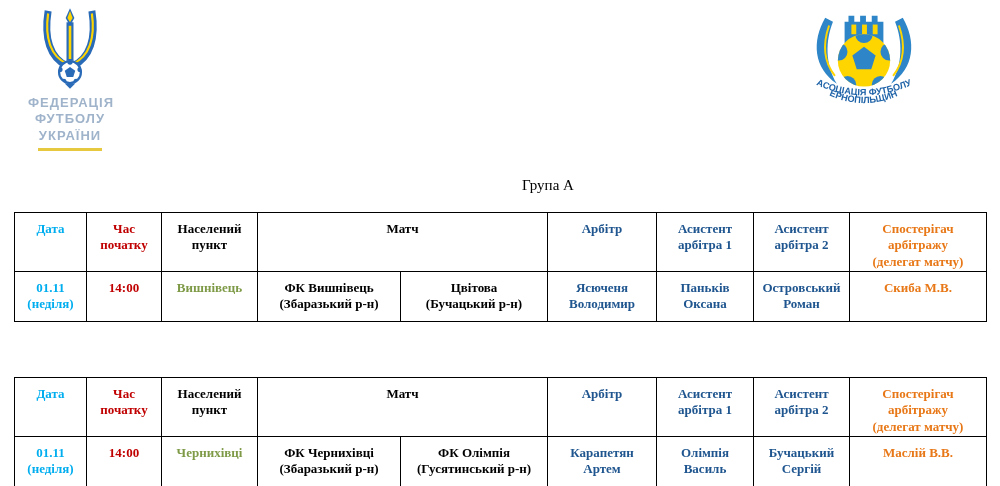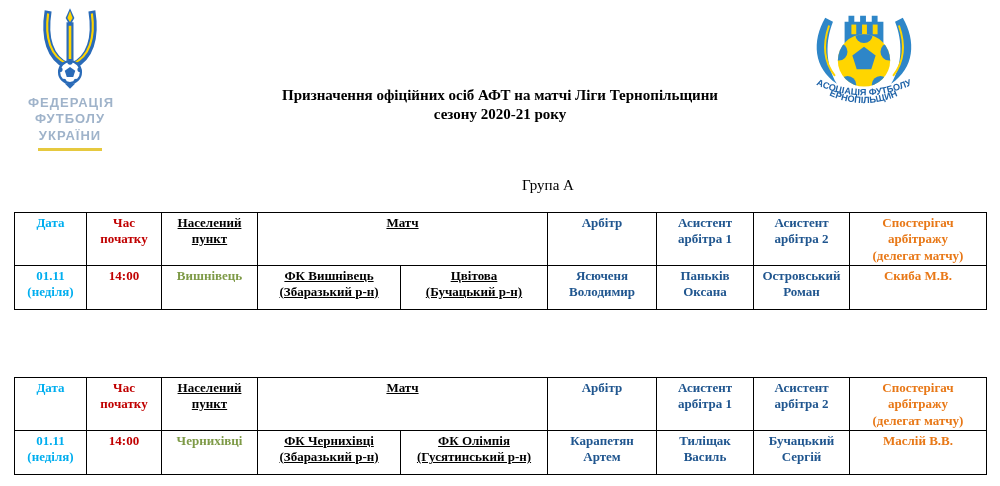--- a/index.html
+++ b/index.html
@@ -23,32 +23,32 @@
     font-size:15px;color:#000;}
   .heading-a{top:177px;padding-left:48px;}
   .heading-b{top:352px;}
   
   table{position:absolute;left:14px;width:972px;border-collapse:collapse;
     table-layout:fixed;background:#fff;}
   .table-a{top:212px;}
   .table-b{top:377px;}
   td{border:1px solid #000;text-align:center;vertical-align:top;
     font-weight:bold;font-size:13px;line-height:1.25;white-space:pre-line;
-    padding:2px 2px 1px;}
+    padding:8px 2px 1px;}
   .header-row td{height:46px;}
   .data-row td{height:40px;margin-top:27px;}
   col.c1{width:72px;} col.c2{width:75px;} col.c3{width:96px;}
   col.c4{width:143px;} col.c5{width:147px;} col.c6{width:109px;}
   col.c7{width:97px;} col.c8{width:96px;} col.c9{width:137px;}
   .c-cyan{color:var(--cyan);}
   .c-red{color:var(--red);}
   .c-olive{color:var(--olive);}
   .c-blue{color:var(--blue);}
   .c-orange{color:var(--orange);}
-  .c-black{color:#000;text-decoration:underline;}
+  .c-black{color:#000;}
 </style>
 </head>
 <body>
 
 <div class="page">
 
   <div class="logo logo-ffu">
     <svg width="70" height="81" viewBox="0 0 80 92">
       <polygon points="40,0 45,11 40,20 35,11" fill="var(--logo_blue)"></polygon>
       <polygon points="40,3 43,11 40,16 37,11" fill="var(--logo_yellow)"></polygon>
@@ -106,24 +106,20 @@
       <path id="aftarc2" d="M28 93 Q66 111 104 93" fill="none"></path>
       <text font-family="Liberation Sans, sans-serif" font-size="9.5" font-weight="bold" fill="var(--aft_text)" text-anchor="middle">
         <textPath href="#aftarc1" startOffset="50%">АСОЦІАЦІЯ ФУТБОЛУ</textPath>
       </text>
       <text font-family="Liberation Sans, sans-serif" font-size="9.5" font-weight="bold" fill="var(--aft_text)" text-anchor="middle">
         <textPath href="#aftarc2" startOffset="50%">ТЕРНОПІЛЬЩИНИ</textPath>
       </text>
     </svg>
   </div>
 
-  <div class="page-title">
-    <div>Призначення офіційних осіб АФТ на матчі Ліги Тернопільщини</div>
-    <div>сезону 2020-21 року</div>
-  </div>
 
   <div class="group-heading heading-a">Група А</div>
   <table class="table-a">
     <colgroup>
       <col class="c1">
         <col class="c2">
         <col class="c3">
         <col class="c4">
         <col class="c5">
       <col class="c6">
@@ -201,21 +197,21 @@
         <td class="c-cyan">01.11
 (неділя)</td>
         <td class="c-red">14:00</td>
         <td class="c-olive">Чернихівці</td>
         <td class="c-black">ФК Чернихівці
 (Збаразький р-н)</td>
         <td class="c-black">ФК Олімпія
 (Гусятинський р-н)</td>
         <td class="c-blue">Карапетян
 Артем</td>
-        <td class="c-blue">Тиліщак
+        <td class="c-blue">Олімпія
 Василь</td>
         <td class="c-blue">Бучацький
 Сергій</td>
         <td class="c-orange">Маслій В.В.</td>
       </tr>
     </tbody>
   </table>
 
 </div>
 

